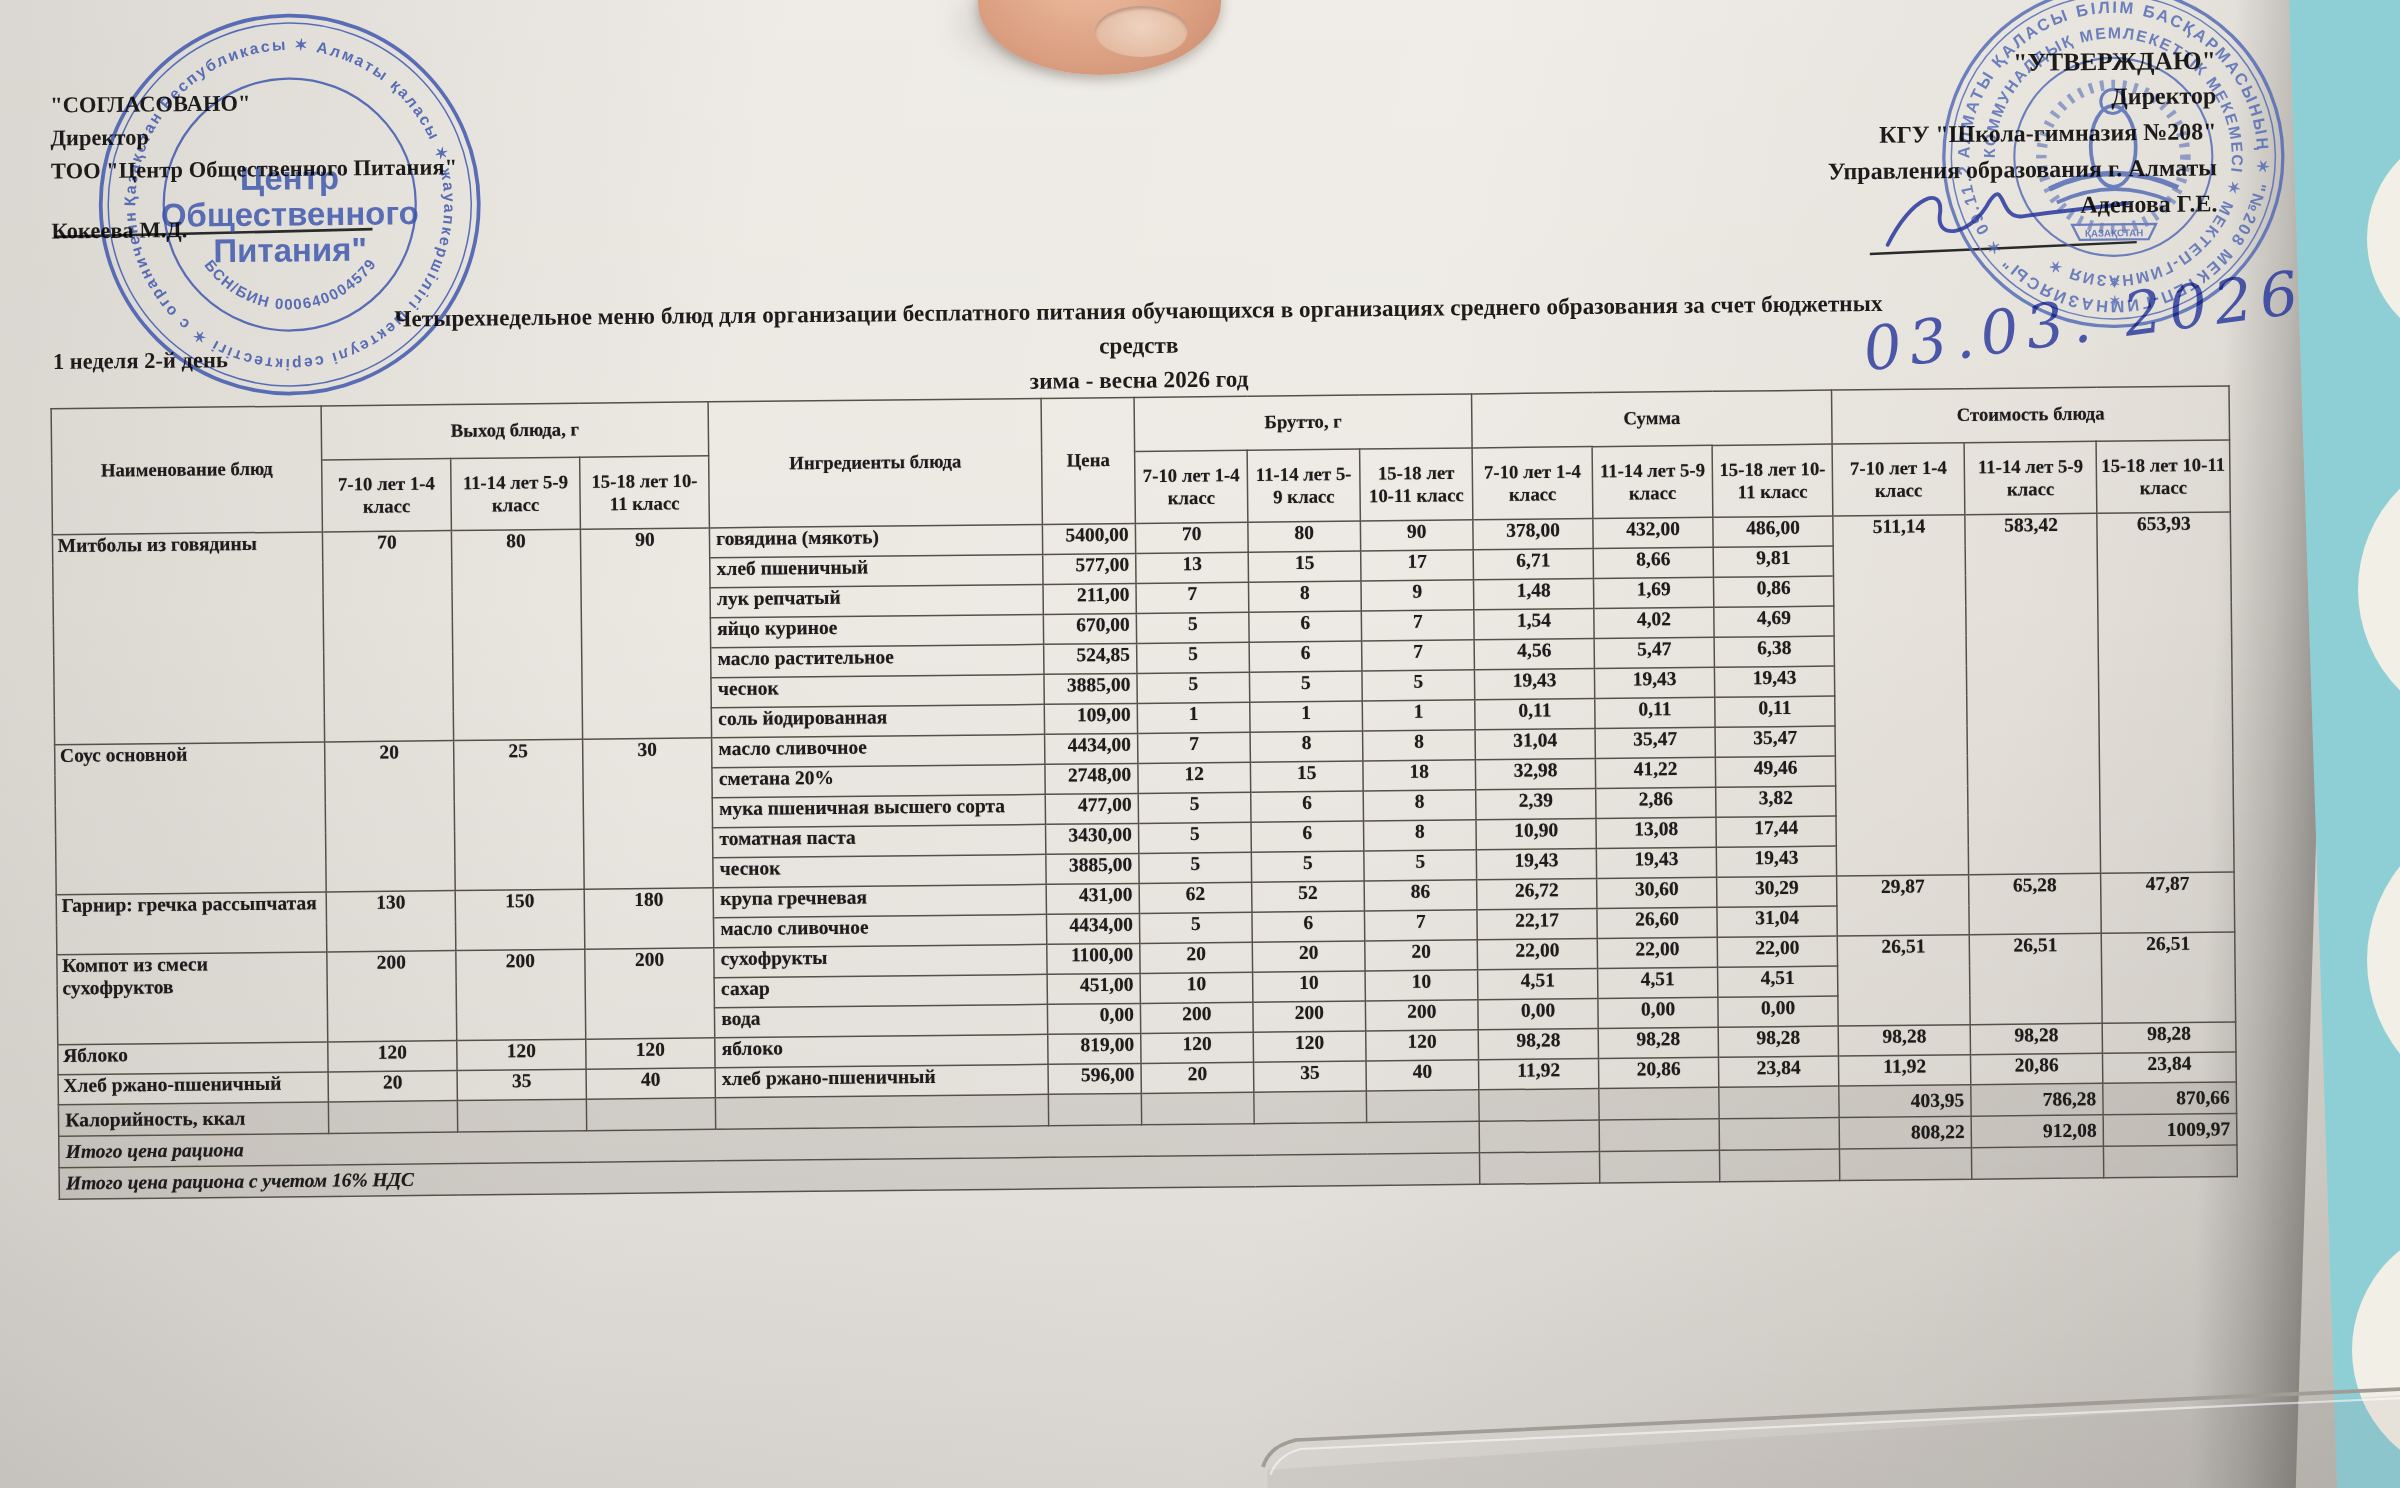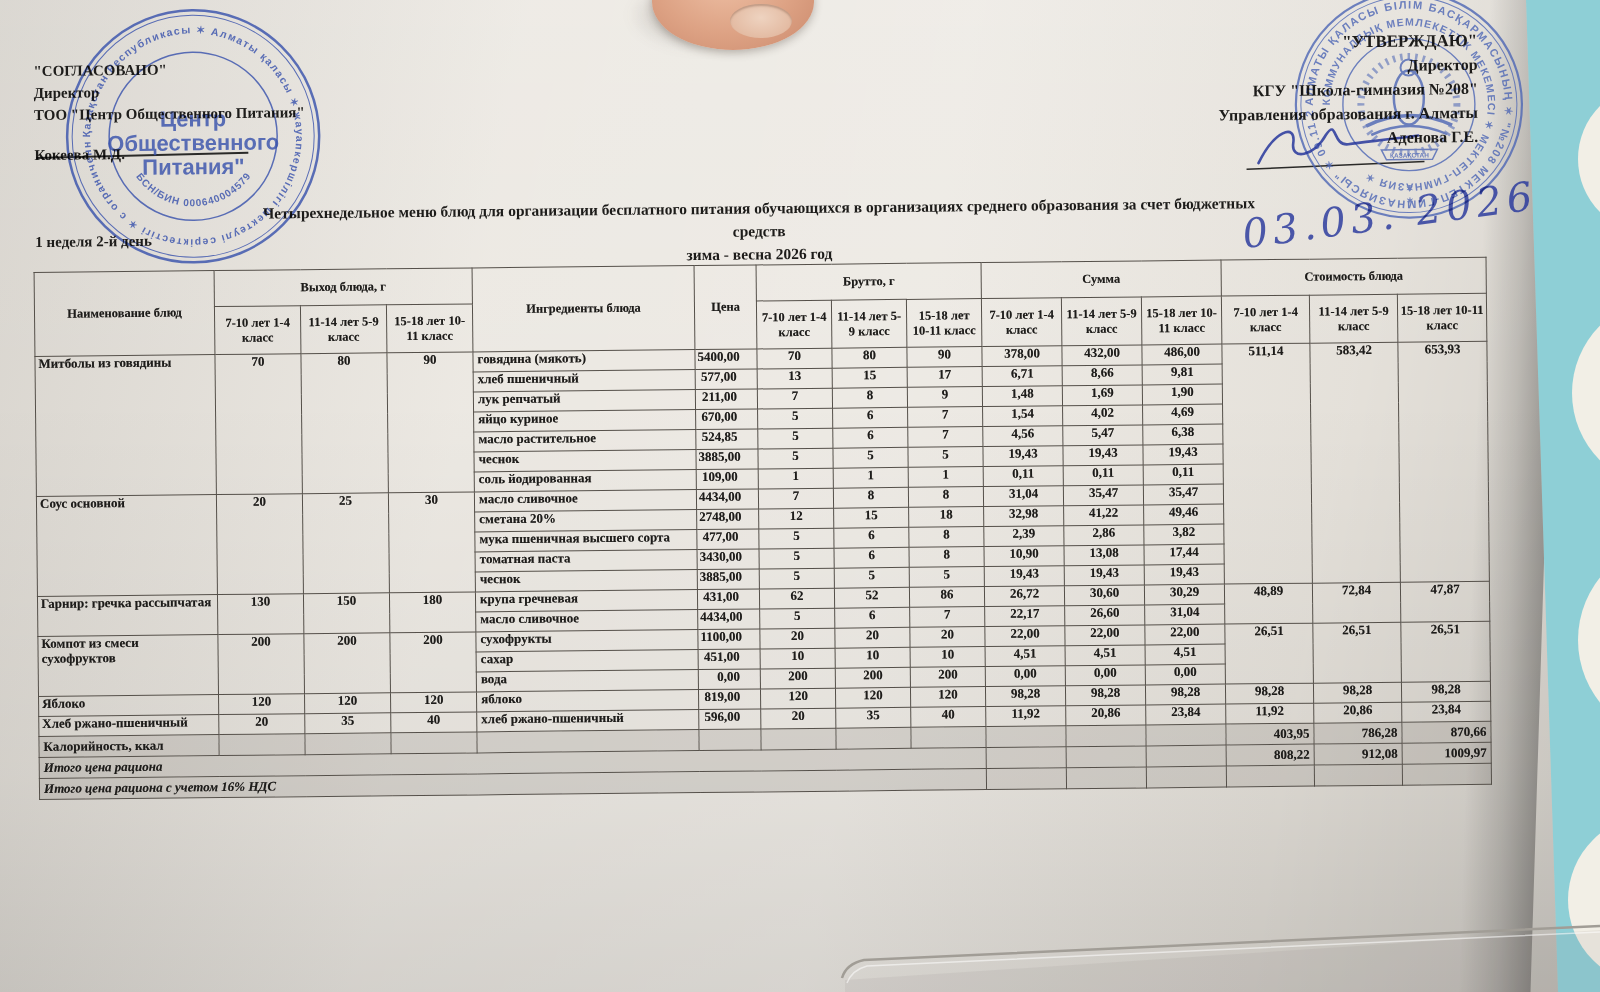--- a/index.html
+++ b/index.html
@@ -28,21 +28,21 @@
   
   table.menu{position:absolute;left:36px;top:264px;width:1452px;border-collapse:collapse;table-layout:fixed;
     font-size:13px;font-weight:bold;line-height:1.12;text-shadow:0 0 .6px rgba(45,42,40,.55)}
   .menu th,.menu td{border:1px solid #55504a;padding:0 2px;vertical-align:top;overflow:hidden}
   .menu thead th{vertical-align:middle;text-align:center;font-size:12.5px;line-height:1.15;padding:1px 2px}
   .menu tr{height:20px}
   .menu tr.h1{height:36px}.menu tr.h2{height:48px}
   .menu td.dish{text-align:left;padding-left:3px}
   .menu td.ing{text-align:left;padding-left:4px;white-space:nowrap}
   .menu td.num{text-align:center}
-  .menu td.price{text-align:right;padding-right:20px}
+  .menu td.price{text-align:right;padding-right:4px}
   .menu td.cost{text-align:center}
   .menu tr.frow{height:21px;background:rgba(110,105,98,.16)}
   .menu tr.frow td{vertical-align:middle}
   .menu td.flabel{text-align:left;padding-left:4px;white-space:nowrap}
   .menu tr.it td.flabel{font-style:italic}
   .menu td.fcost{text-align:right;padding-right:4px}
   
   svg.inks{position:absolute;inset:0;mix-blend-mode:multiply;pointer-events:none}
   .stamp-txt{font-family:"Liberation Sans",sans-serif;font-weight:bold}
   .hand-date{left:1244px;top:194px;width:360px;font-family:"DejaVu Serif",serif;font-style:italic;
@@ -164,21 +164,21 @@
             <td class="num">9,81</td>
           </tr>
           <tr>
             <td class="ing">лук репчатый</td>
             <td class="price">211,00</td>
             <td class="num">7</td>
             <td class="num">8</td>
             <td class="num">9</td>
             <td class="num">1,48</td>
             <td class="num">1,69</td>
-            <td class="num">1,90</td>
+            <td class="num">0,86</td>
           </tr>
           <tr>
             <td class="ing">яйцо куриное</td>
             <td class="price">670,00</td>
             <td class="num">5</td>
             <td class="num">6</td>
             <td class="num">7</td>
             <td class="num">1,54</td>
             <td class="num">4,02</td>
             <td class="num">4,69</td>
@@ -273,22 +273,22 @@
             <td class="num" rowspan="2">150</td>
             <td class="num" rowspan="2">180</td>
             <td class="ing">крупа гречневая</td>
             <td class="price">431,00</td>
             <td class="num">62</td>
             <td class="num">52</td>
             <td class="num">86</td>
             <td class="num">26,72</td>
             <td class="num">30,60</td>
             <td class="num">30,29</td>
-            <td class="cost" rowspan="2">48,89</td>
-            <td class="cost" rowspan="2">72,84</td>
+            <td class="cost" rowspan="2">29,87</td>
+            <td class="cost" rowspan="2">65,28</td>
             <td class="cost" rowspan="2">47,87</td>
           </tr>
           <tr>
             <td class="ing">масло сливочное</td>
             <td class="price">4434,00</td>
             <td class="num">5</td>
             <td class="num">6</td>
             <td class="num">7</td>
             <td class="num">22,17</td>
             <td class="num">26,60</td>

